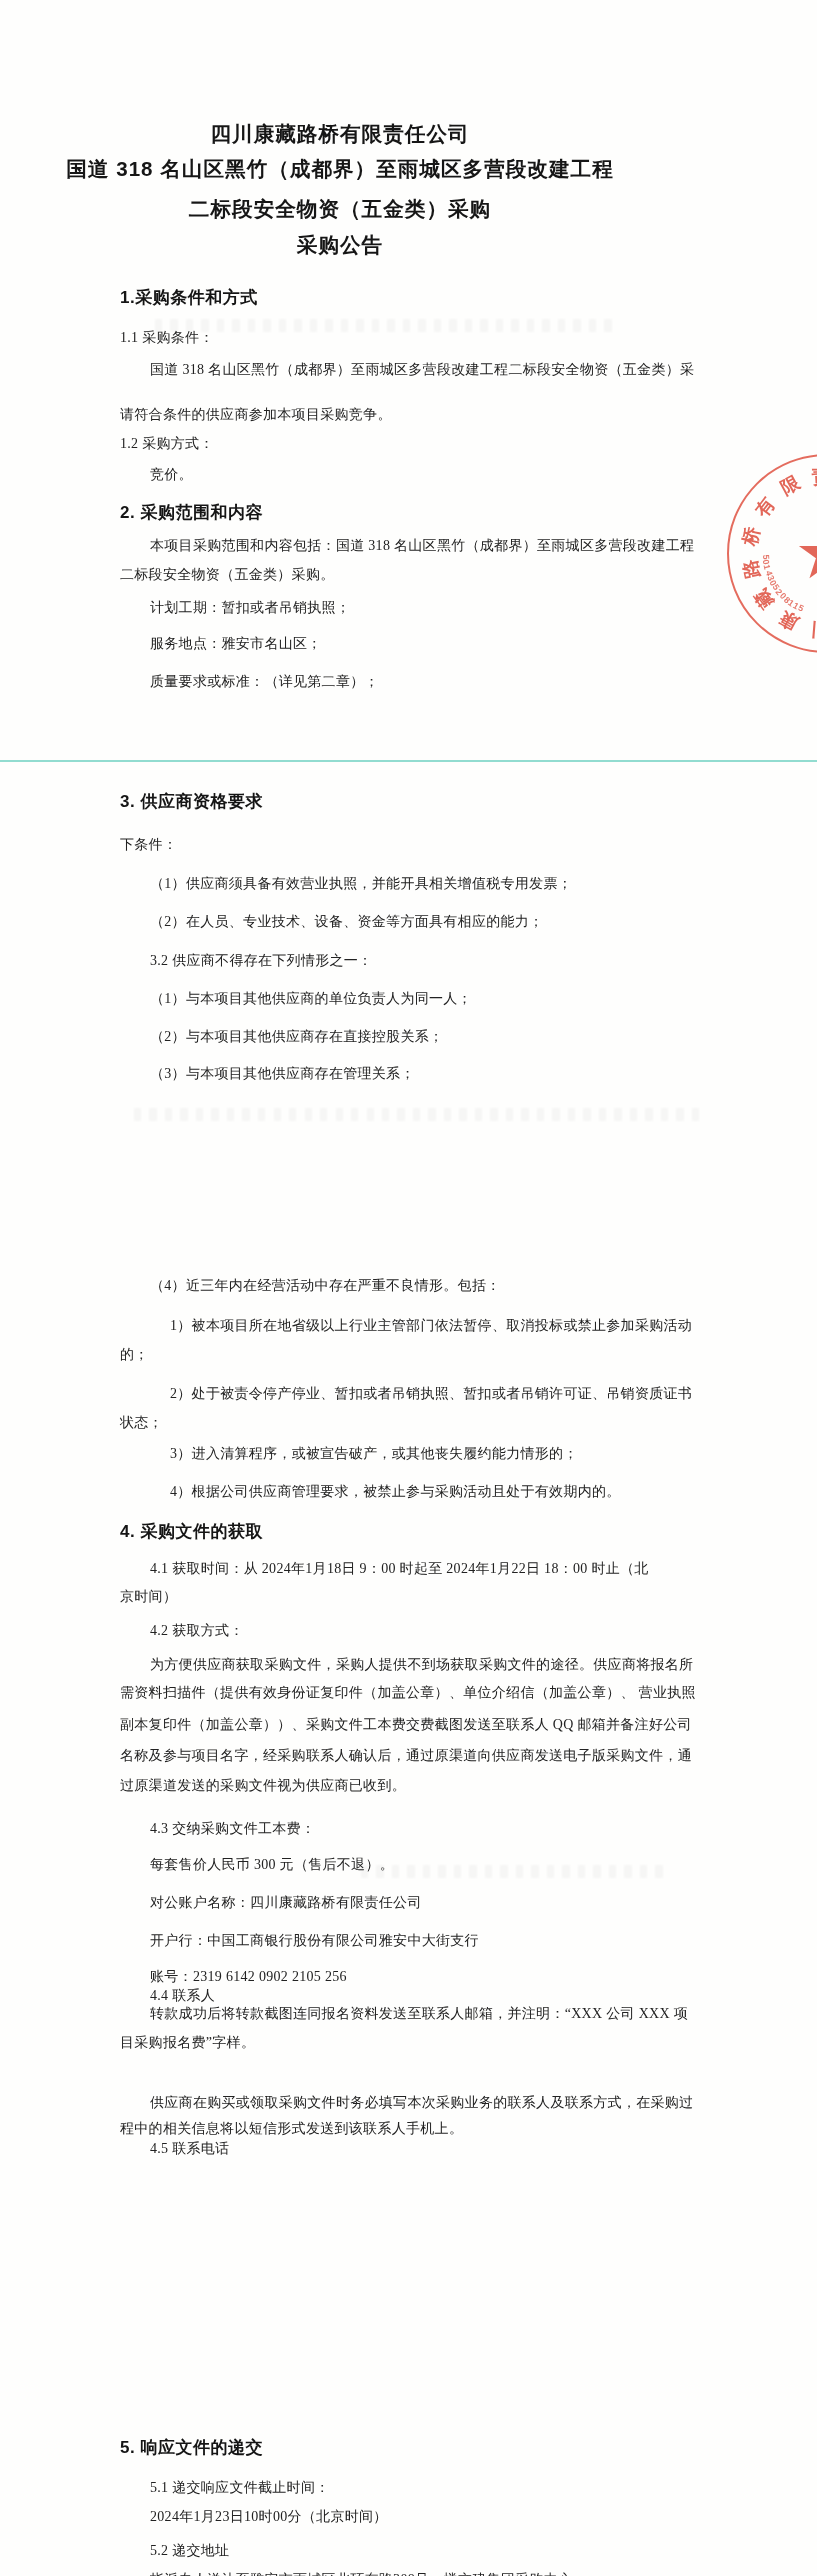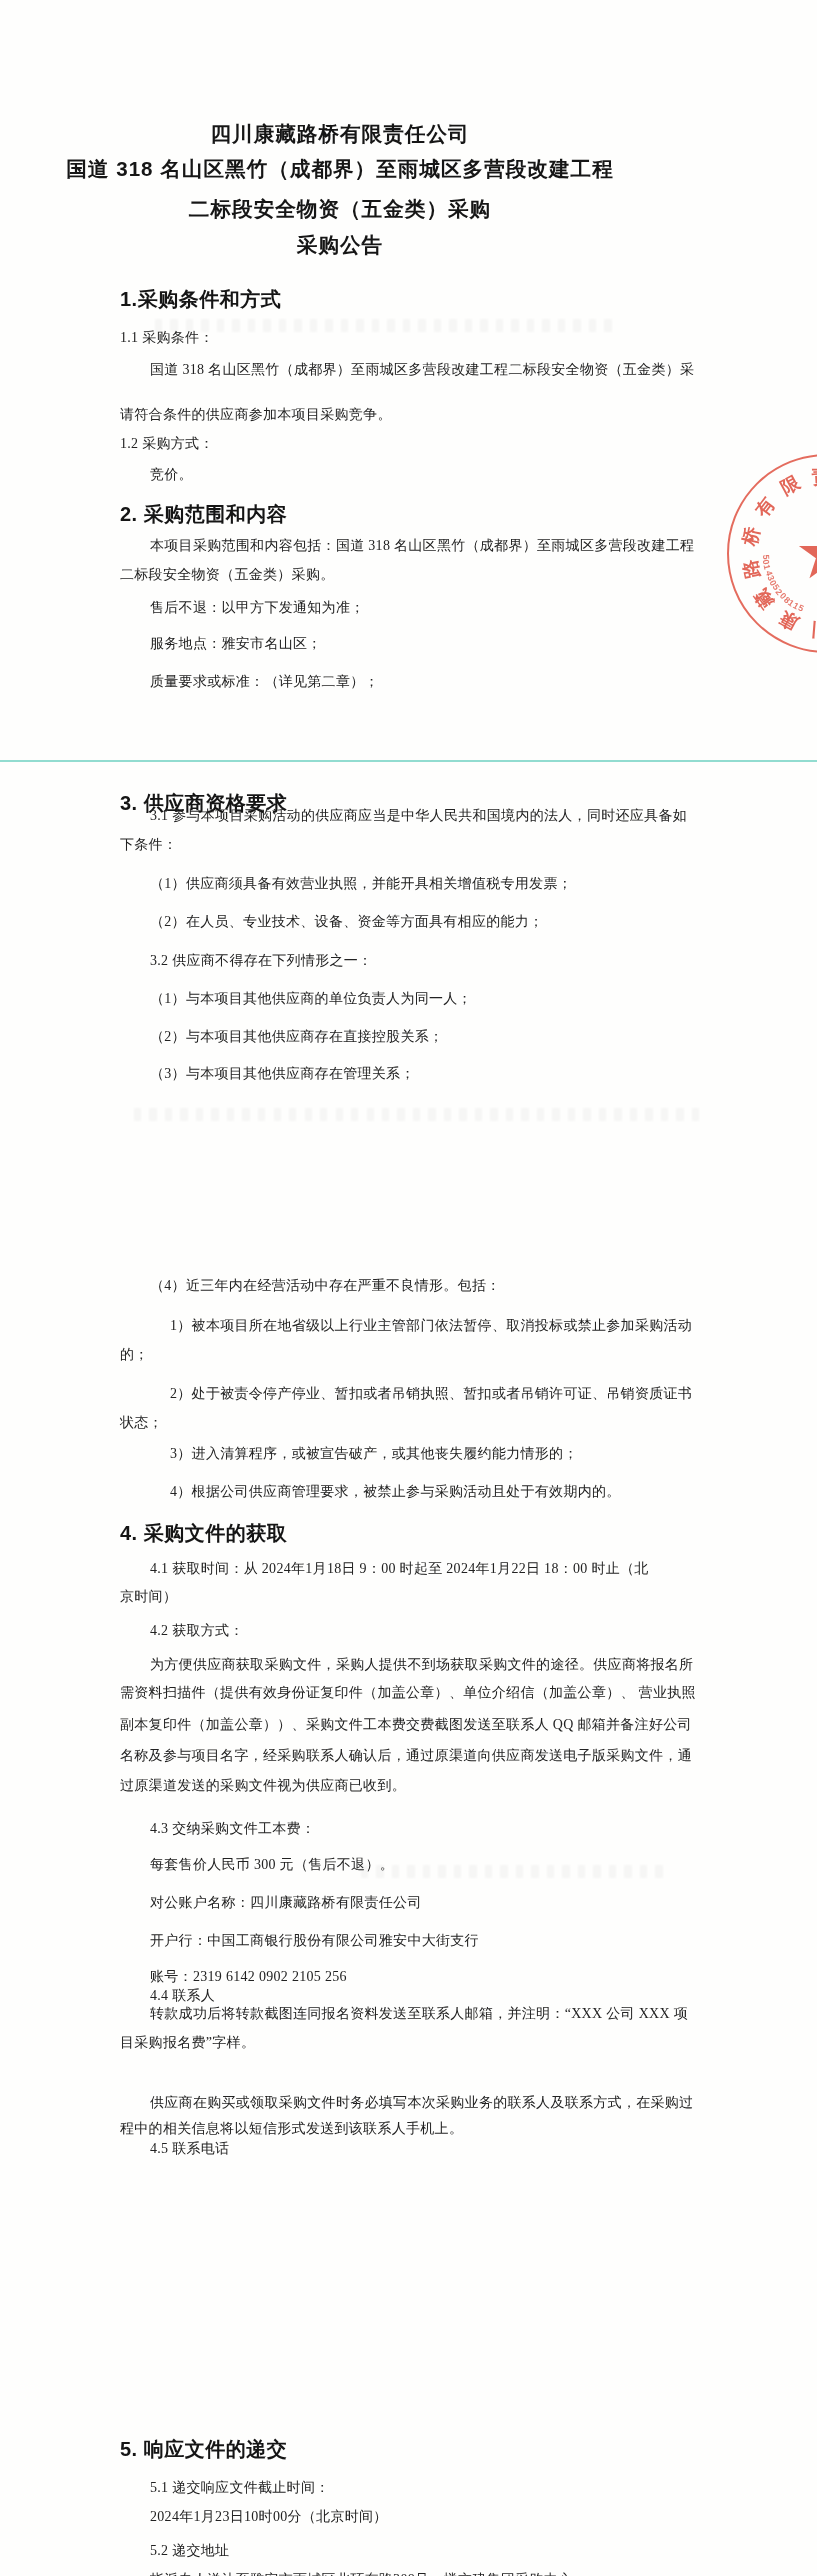--- a/index.html
+++ b/index.html
@@ -2,21 +2,21 @@
 <html style="font-size:8.2px"><head>
 <meta charset="utf-8">
 <style>
   html,body{margin:0;padding:0;background:#e9e9e9;}
   #page{position:relative;width:818px;height:3468px;margin:0 auto;background:#fefefdff;background:#fefefd;
         overflow:hidden;font-family:"Liberation Serif",serif;color:#1e1e1e;}
   
   .tl{position:absolute;left:0;width:680px;text-align:center;font-weight:700;font-size:20.6px;
       letter-spacing:1px;font-family:"Liberation Sans",sans-serif;color:#161616;white-space:nowrap;}
   
-  .h{position:absolute;left:120px;font-size:20px;font-weight:700;letter-spacing:0.5px;
+  .h{position:absolute;left:120px;font-size:17px;font-weight:700;letter-spacing:0.5px;
      font-family:"Liberation Sans",sans-serif;color:#151515;white-space:nowrap;}
   
   .ln{position:absolute;left:120px;font-size:14px;letter-spacing:0.3px;white-space:nowrap;color:#222;}
   .in{left:150px;}
   .in2{left:170px;}
   .u{text-underline-offset:3.6px;text-decoration-thickness:1px;}
   .teal{position:absolute;left:0;top:760px;width:818px;height:1.5px;background:#86d8cb;opacity:.9;}
   
   .art{position:absolute;height:13.4px;background:repeating-linear-gradient(90deg,#555 0 7.2px,transparent 7.2px 15.5px);
        opacity:.045;filter:blur(1px);}
@@ -45,28 +45,27 @@
   <div class="h" style="top:286px">1.采购条件和方式</div>
   <div class="ln" style="top:329px">1.1 采购条件：</div>
   <div class="ln in" style="top:361px">国道 318 名山区黑竹（成都界）至雨城区多营段改建工程二标段安全物资（五金类）采</div>
   <div class="ln" style="top:406px">请符合条件的供应商参加本项目采购竞争。</div>
   <div class="ln" style="top:435px">1.2 采购方式：</div>
   <div class="ln in" style="top:466px">竞价。</div>
 
   <div class="h" style="top:501px">2. 采购范围和内容</div>
   <div class="ln in" style="top:537px">本项目采购范围和内容包括：国道 318 名山区黑竹（成都界）至雨城区多营段改建工程</div>
   <div class="ln" style="top:566px">二标段安全物资（五金类）采购。</div>
-  <div class="ln in" style="top:599px">售后不退：以甲方下发通知为准；</div>
+  <div class="ln in" style="top:599px">计划工期：暂扣或者吊销执照；</div>
   <div class="ln in" style="top:635px"><span>服务地点：</span><span class="u">雅安市名山区</span><span>；</span></div>
   <div class="ln in" style="top:673px">质量要求或标准：（详见第二章）；</div>
 
   <div class="teal"></div>
 
   <div class="h" style="top:790px">3. 供应商资格要求</div>
-  <div class="ln in" style="top:807px">3.1 参与本项目采购活动的供应商应当是中华人民共和国境内的法人，同时还应具备如</div>
   <div class="ln" style="top:836px">下条件：</div>
   <div class="ln in" style="top:875px">（1）供应商须具备有效营业执照，并能开具相关增值税专用发票；</div>
   <div class="ln in" style="top:913px">（2）在人员、专业技术、设备、资金等方面具有相应的能力；</div>
   <div class="ln in" style="top:952px">3.2 供应商不得存在下列情形之一：</div>
   <div class="ln in" style="top:990px">（1）与本项目其他供应商的单位负责人为同一人；</div>
   <div class="ln in" style="top:1028px">（2）与本项目其他供应商存在直接控股关系；</div>
   <div class="ln in" style="top:1065px">（3）与本项目其他供应商存在管理关系；</div>
   <div class="ln in" style="top:1277px">（4）近三年内在经营活动中存在严重不良情形。包括：</div>
   <div class="ln in2" style="top:1317px">1）被本项目所在地省级以上行业主管部门依法暂停、取消投标或禁止参加采购活动</div>
   <div class="ln" style="top:1346px">的；</div>

